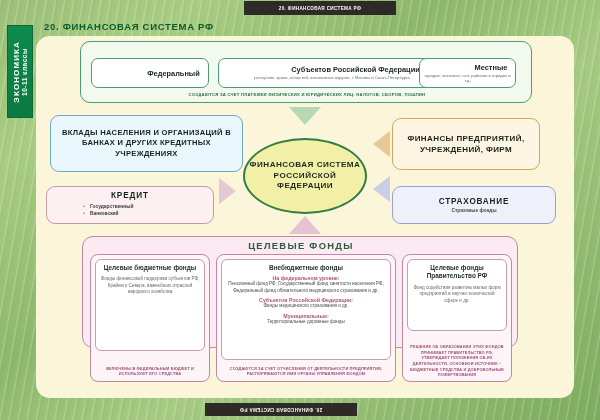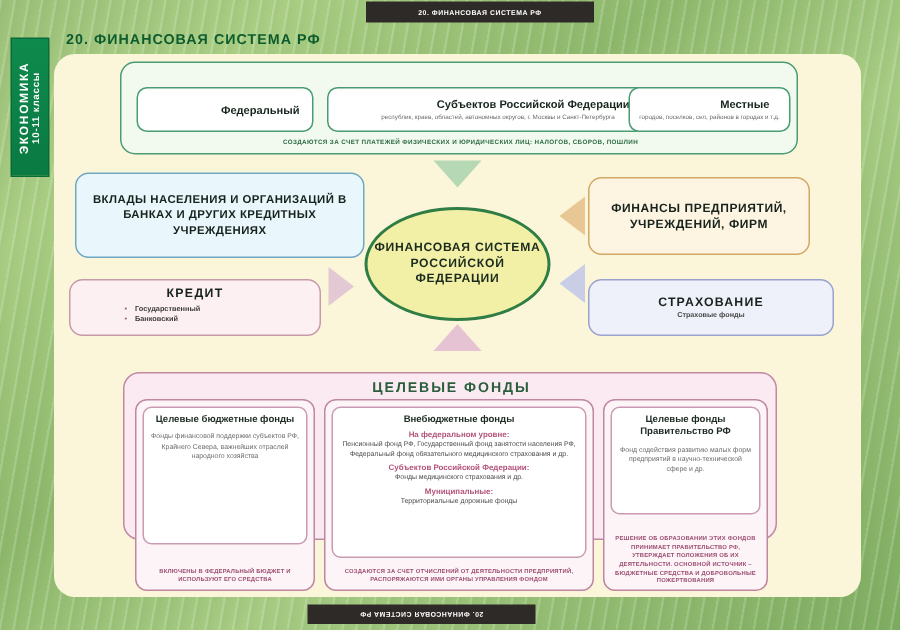--- a/index.html
+++ b/index.html
@@ -95,21 +95,21 @@
     position: absolute; top: 16px; height: 30px;
     border: 1.3px solid #4b9c72; border-radius: 7px;
     background: #ffffff;
     display:flex; flex-direction:column; align-items:center; justify-content:center;
     text-align:center; padding: 0 2px;
   }
   .bud-cell .hd { font-size: 7.4px; font-weight: bold; color:#16251b;margin-left:47px; }
   .bud-cell .sm { font-size: 4.2px; color: #6a6a6a; line-height: 1.3; margin-top: 1px; }
   #bud-federal { left: 10px; width: 118px; }
   #bud-subjects { left: 137px; width: 228px; }
-  #bud-local { left: 338px; width: 108px; }
+  #bud-local { left: 338px; width: 97px; }
   .budgets-note {
     position: absolute; left: 0; top: 50px; width: 452px;
     text-align: center; font-size: 4.2px; font-weight: bold;
     color: #2d6b45; letter-spacing: 0.25px;
   }
 
   
   .centre {
     position: absolute; left: 243px; top: 138px;
     width: 124px; height: 76px;
@@ -158,21 +158,21 @@
   #box-enterprise .hd { font-size: 8px; line-height: 1.4; letter-spacing: 0.4px; }
   #box-insurance {
     left: 392px; top: 186px; width: 164px; height: 38px;
     background: #eef0fa; border-color: #9aa2cc;
   }
   #box-insurance .hd { font-size: 8.2px; letter-spacing: 0.8px; }
   #box-insurance .sm { font-size: 4.8px; font-weight: bold; color:#4a4a4a; margin-top: 2px; }
 
   
   .tf-wrap {
-    position: absolute; left: 82px; top: 248px;
+    position: absolute; left: 82px; top: 236px;
     width: 436px; height: 112px;
     background: #fbeaf1;
     border: 1.4px solid #c08aa4;
     border-radius: 11px;
   }
   .tf-title {
     position: absolute; left: 0; top: 3px; width: 436px; text-align: center;
     font-size: 9.4px; font-weight: bold; color: #2b5e3c; letter-spacing: 1.3px;
   }
   .tf-col {

